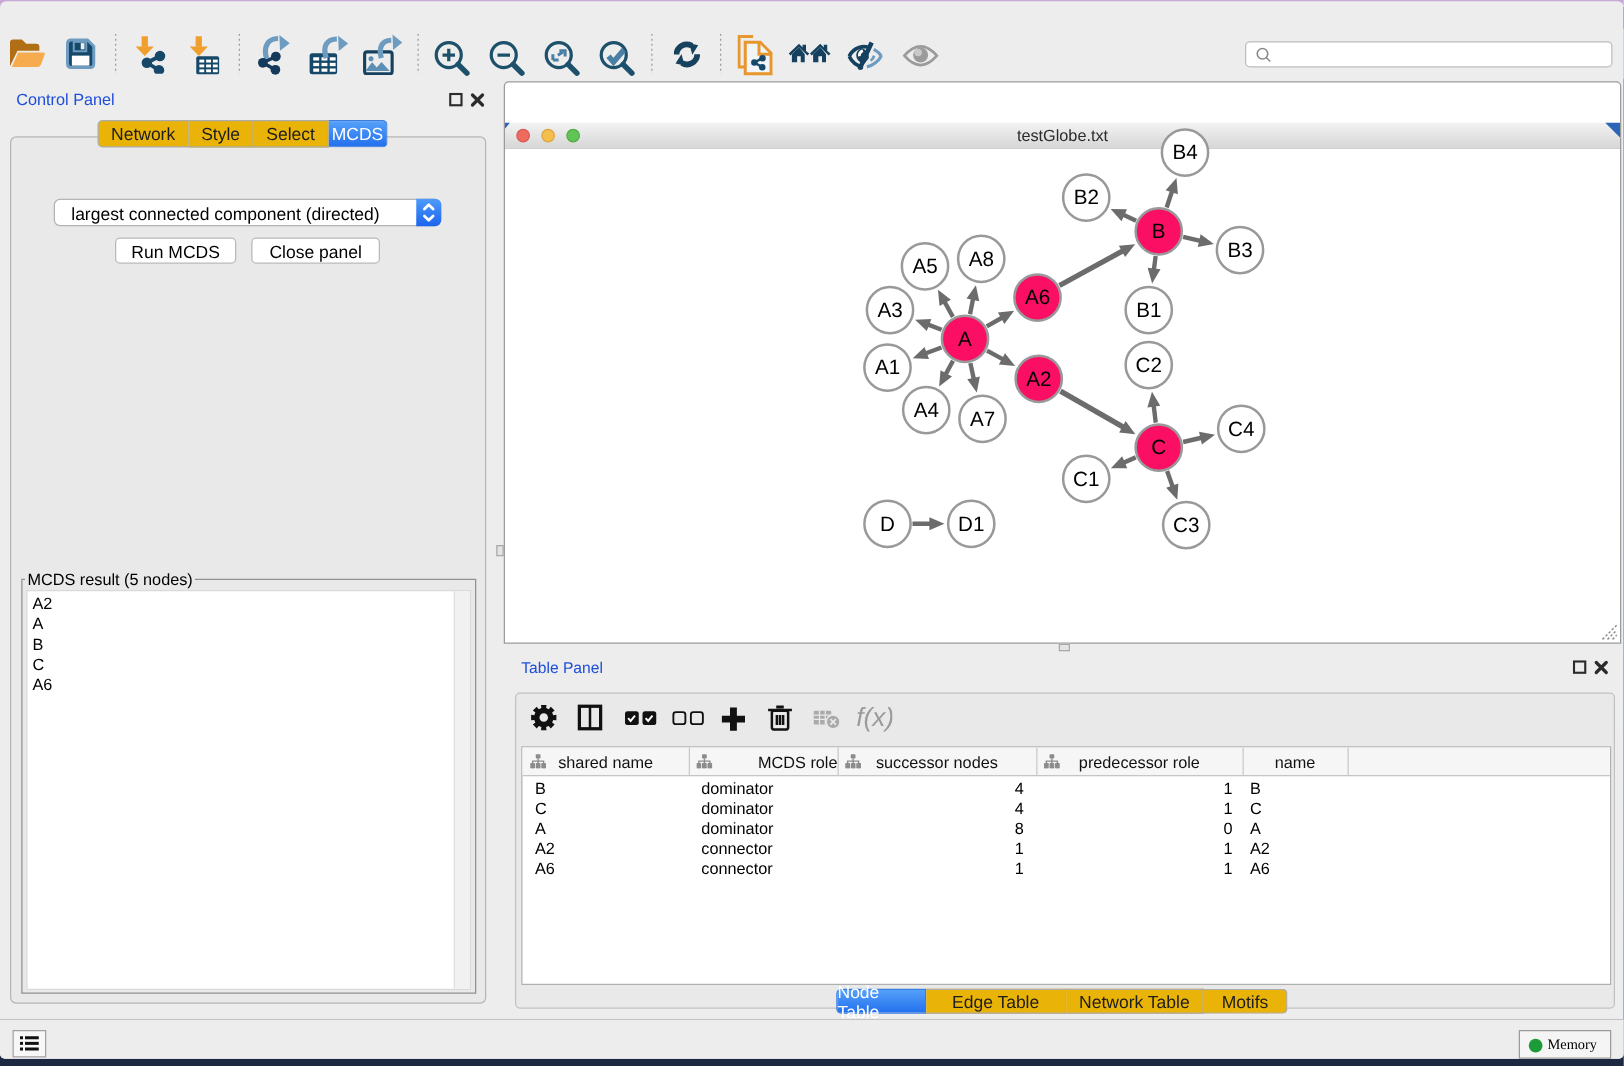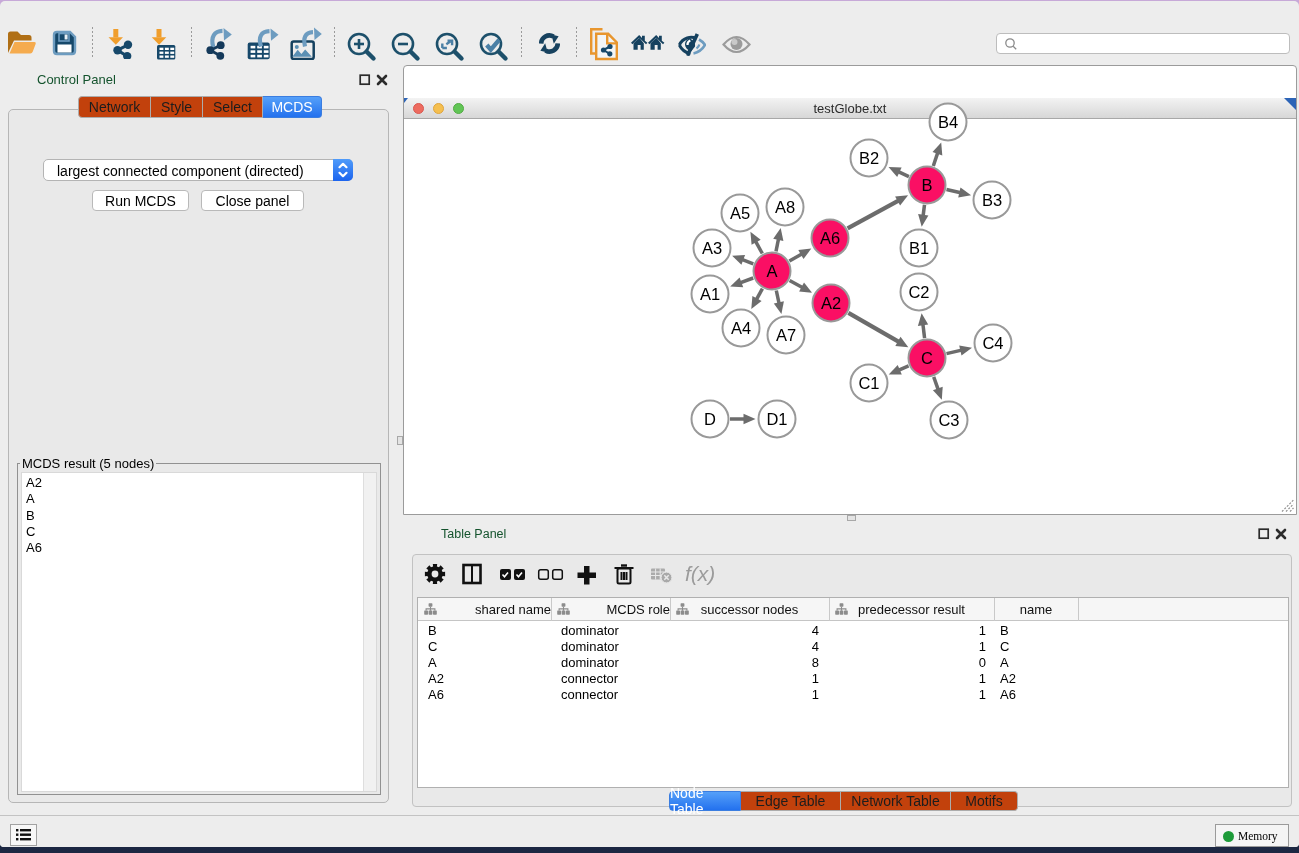--- a/index.html
+++ b/index.html
@@ -5,23 +5,23 @@
 body{font-family:"Liberation Sans",sans-serif;background:linear-gradient(#c7a9d8 0,#c7a9d8 6px,#232d4e 6px,#2a3557 60%,#1c2742 100%);position:relative;}
 .abs{position:absolute;}
 #win{position:absolute;left:0;top:1px;width:1299px;height:846px;background:#ededed;border-radius:5px 5px 4px 4px;}
 #titlebar{position:absolute;left:0;top:0;width:100%;height:22px;background:linear-gradient(#ebebeb,#d3d3d3);border-bottom:1px solid #b3b3b3;border-radius:5px 5px 0 0;}
 .tl{position:absolute;top:6px;width:12px;height:12px;border-radius:50%;}
 #titlebar .t{position:absolute;width:100%;text-align:center;top:4px;font-size:13px;color:#404040;}
 #toolbar{position:absolute;left:0;top:22px;width:100%;height:40px;background:#ededed;}
 .sep{position:absolute;top:4px;height:32px;width:1px;background-image:linear-gradient(#9a9a9a 40%,rgba(0,0,0,0) 0%);background-size:1px 4px;}
 #search{position:absolute;left:996px;top:10px;width:294px;height:21px;background:#fff;border:1px solid #bdbdbd;border-radius:4px;}
 
-.ptitle{font-size:13px;color:#14532d;margin-left:24px;}
+.ptitle{font-size:13px;color:#1d4ed8;}
 .tabs{position:absolute;display:flex;height:22px;font-size:14px;}
-.tab{background:#c2410c;border:1px solid #acacac;border-left:none;color:#1d1d1d;display:flex;align-items:center;justify-content:center;}
+.tab{background:#eab308;border:1px solid #acacac;border-left:none;color:#1d1d1d;display:flex;align-items:center;justify-content:center;}
 .tab.first{border-left:1px solid #acacac;border-radius:4px 0 0 4px;}
 .tab.last{border-radius:0 4px 4px 0;}
 .tab.sel{background:linear-gradient(#55a0f9,#2371ee);color:#fff;border-color:#3a7de0;}
 .panelbox{position:absolute;background:#e9e9e9;border:1px solid #b6b6b6;border-radius:5px;}
 #dropdown{position:absolute;left:43px;top:158px;width:310px;height:22px;background:#fff;border:1px solid #b4b4b4;border-radius:5px;font-size:14px;color:#000;}
 #dropdown .spin{position:absolute;right:-1px;top:-1px;width:20px;height:22px;border-radius:0 5px 5px 0;background:linear-gradient(#4f9bfa,#1c64ee);}
 .btn{position:absolute;background:#fff;border:1px solid #b9b9b9;border-radius:4px;font-size:14px;color:#000;display:flex;align-items:center;justify-content:center;height:21px;}
 .gbox{position:absolute;border:1px solid #919191;}
 .glabel{position:absolute;background:#e9e9e9;font-size:13px;color:#000;padding:0 2px;}
 
@@ -192,21 +192,21 @@
   <div class="abs ptitle" style="left:13px;top:71px">Control Panel</div>
   <svg class="abs" style="left:359px;top:73px" width="30" height="12" viewBox="0 0 30 12">
     <rect x="1.2" y="1.2" width="9" height="9" fill="none" stroke="#2b2b2b" stroke-width="1.7"></rect>
     <path d="M19,2 l8,8 M27,2 l-8,8" stroke="#2b2b2b" stroke-width="2.6" stroke-linecap="round"></path>
   </svg>
   <div class="panelbox" style="left:8px;top:108px;width:381px;height:694px"></div>
   <div class="tabs" style="left:78px;top:95px">
     <div class="tab first" style="width:73px">Network</div>
     <div class="tab" style="width:52px">Style</div>
     <div class="tab" style="width:60px">Select</div>
-    <div class="tab sel last" style="width:59px">MCDS</div>
+    <div class="tab sel last" style="width:47px">MCDS</div>
   </div>
   <div id="dropdown">
     <div class="abs" style="left:13px;top:3px">largest connected component (directed)</div>
     <div class="spin"><svg width="20" height="22" viewBox="0 0 20 22">
           <g fill="none" stroke="#fff" stroke-width="2.2" stroke-linecap="round" stroke-linejoin="round">
             <path d="M6.5,8.2 L10,4.8 L13.5,8.2"></path>
             <path d="M6.5,13.8 L10,17.2 L13.5,13.8"></path>
           </g>
         </svg></div>
   </div>
@@ -377,21 +377,21 @@
     <div id="thead">
       <svg class="hicon" style="left:6px" width="13" height="12" viewBox="0 0 13 12">
           <g fill="#8c8c8c">
             <rect x="4.6" y="0.3" width="3.8" height="3.4" rx="0.6"></rect>
             <rect x="0.2" y="7.4" width="3.8" height="4.3" rx="0.6"></rect>
             <rect x="4.6" y="7.4" width="3.8" height="4.3" rx="0.6"></rect>
             <rect x="9" y="7.4" width="3.8" height="4.3" rx="0.6"></rect>
             <path d="M6.5,3.7 v4 M2.1,7.6 v-1.7 h8.8 v1.7" stroke="#8c8c8c" stroke-width="1.1" fill="none"></path>
           </g>
         </svg>
-      <div class="abs" style="left:0;top:4px;width:133px;text-align:right">shared name</div>
+      <div class="abs" style="left:0;top:4px;width:133px;text-align:center">shared name</div>
       <svg class="hicon" style="left:139px" width="13" height="12" viewBox="0 0 13 12">
           <g fill="#8c8c8c">
             <rect x="4.6" y="0.3" width="3.8" height="3.4" rx="0.6"></rect>
             <rect x="0.2" y="7.4" width="3.8" height="4.3" rx="0.6"></rect>
             <rect x="4.6" y="7.4" width="3.8" height="4.3" rx="0.6"></rect>
             <rect x="9" y="7.4" width="3.8" height="4.3" rx="0.6"></rect>
             <path d="M6.5,3.7 v4 M2.1,7.6 v-1.7 h8.8 v1.7" stroke="#8c8c8c" stroke-width="1.1" fill="none"></path>
           </g>
         </svg>
       <div class="abs" style="left:133px;top:4px;width:119px;text-align:right">MCDS role</div>
@@ -407,21 +407,21 @@
       <div class="abs" style="left:252px;top:4px;width:159px;text-align:center">successor nodes</div>
       <svg class="hicon" style="left:417px" width="13" height="12" viewBox="0 0 13 12">
           <g fill="#8c8c8c">
             <rect x="4.6" y="0.3" width="3.8" height="3.4" rx="0.6"></rect>
             <rect x="0.2" y="7.4" width="3.8" height="4.3" rx="0.6"></rect>
             <rect x="4.6" y="7.4" width="3.8" height="4.3" rx="0.6"></rect>
             <rect x="9" y="7.4" width="3.8" height="4.3" rx="0.6"></rect>
             <path d="M6.5,3.7 v4 M2.1,7.6 v-1.7 h8.8 v1.7" stroke="#8c8c8c" stroke-width="1.1" fill="none"></path>
           </g>
         </svg>
-      <div class="abs" style="left:411px;top:4px;width:165px;text-align:center">predecessor result</div>
+      <div class="abs" style="left:411px;top:4px;width:165px;text-align:center">predecessor role</div>
       <div class="abs" style="left:576px;top:4px;width:84px;text-align:center">name</div>
       <div class="colsep" style="left:133px"></div>
         <div class="colsep" style="left:252px"></div>
         <div class="colsep" style="left:411px"></div>
         <div class="colsep" style="left:576px"></div>
         <div class="colsep" style="left:660px"></div>
     </div>
     <div class="abs" style="left:0;top:24.5px;width:100%;height:16.2px;color:#000">
       <div class="abs" style="left:10px">B</div>
       <div class="abs" style="left:143px">dominator</div>
@@ -453,21 +453,21 @@
     <div class="abs" style="left:0;top:89.30000000000001px;width:100%;height:16.2px;color:#000">
       <div class="abs" style="left:10px">A6</div>
       <div class="abs" style="left:143px">connector</div>
       <div class="abs" style="left:252px;width:149px;text-align:right">1</div>
       <div class="abs" style="left:411px;width:157px;text-align:right">1</div>
       <div class="abs" style="left:582px">A6</div>
     </div>
   </div>
   <div class="tabs" style="left:669px;top:790px;height:20px;font-size:14px">
     <div class="tab sel first" style="width:72px">Node Table</div>
-    <div class="tab" style="width:100px">Edge Table</div>
+    <div class="tab" style="width:112px">Edge Table</div>
     <div class="tab" style="width:110px">Network Table</div>
     <div class="tab last" style="width:67px">Motifs</div>
   </div>
   <div id="statusbar">
     <div class="abs" style="left:10px;top:8px;width:27px;height:22px;background:#f7f7f7;border:1px solid #a2a2a2;">
       <svg width="25" height="20" viewBox="0 0 25 20">
           <g fill="#111">
             <rect x="5" y="4" width="2.4" height="2.4"></rect>
             <rect x="9" y="4" width="11" height="2.4"></rect>
             <rect x="5" y="8.5" width="2.4" height="2.4"></rect>

